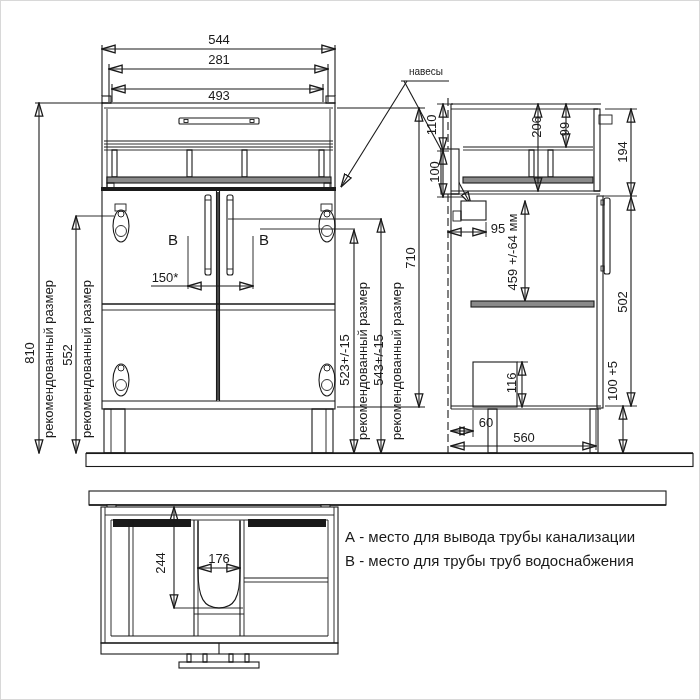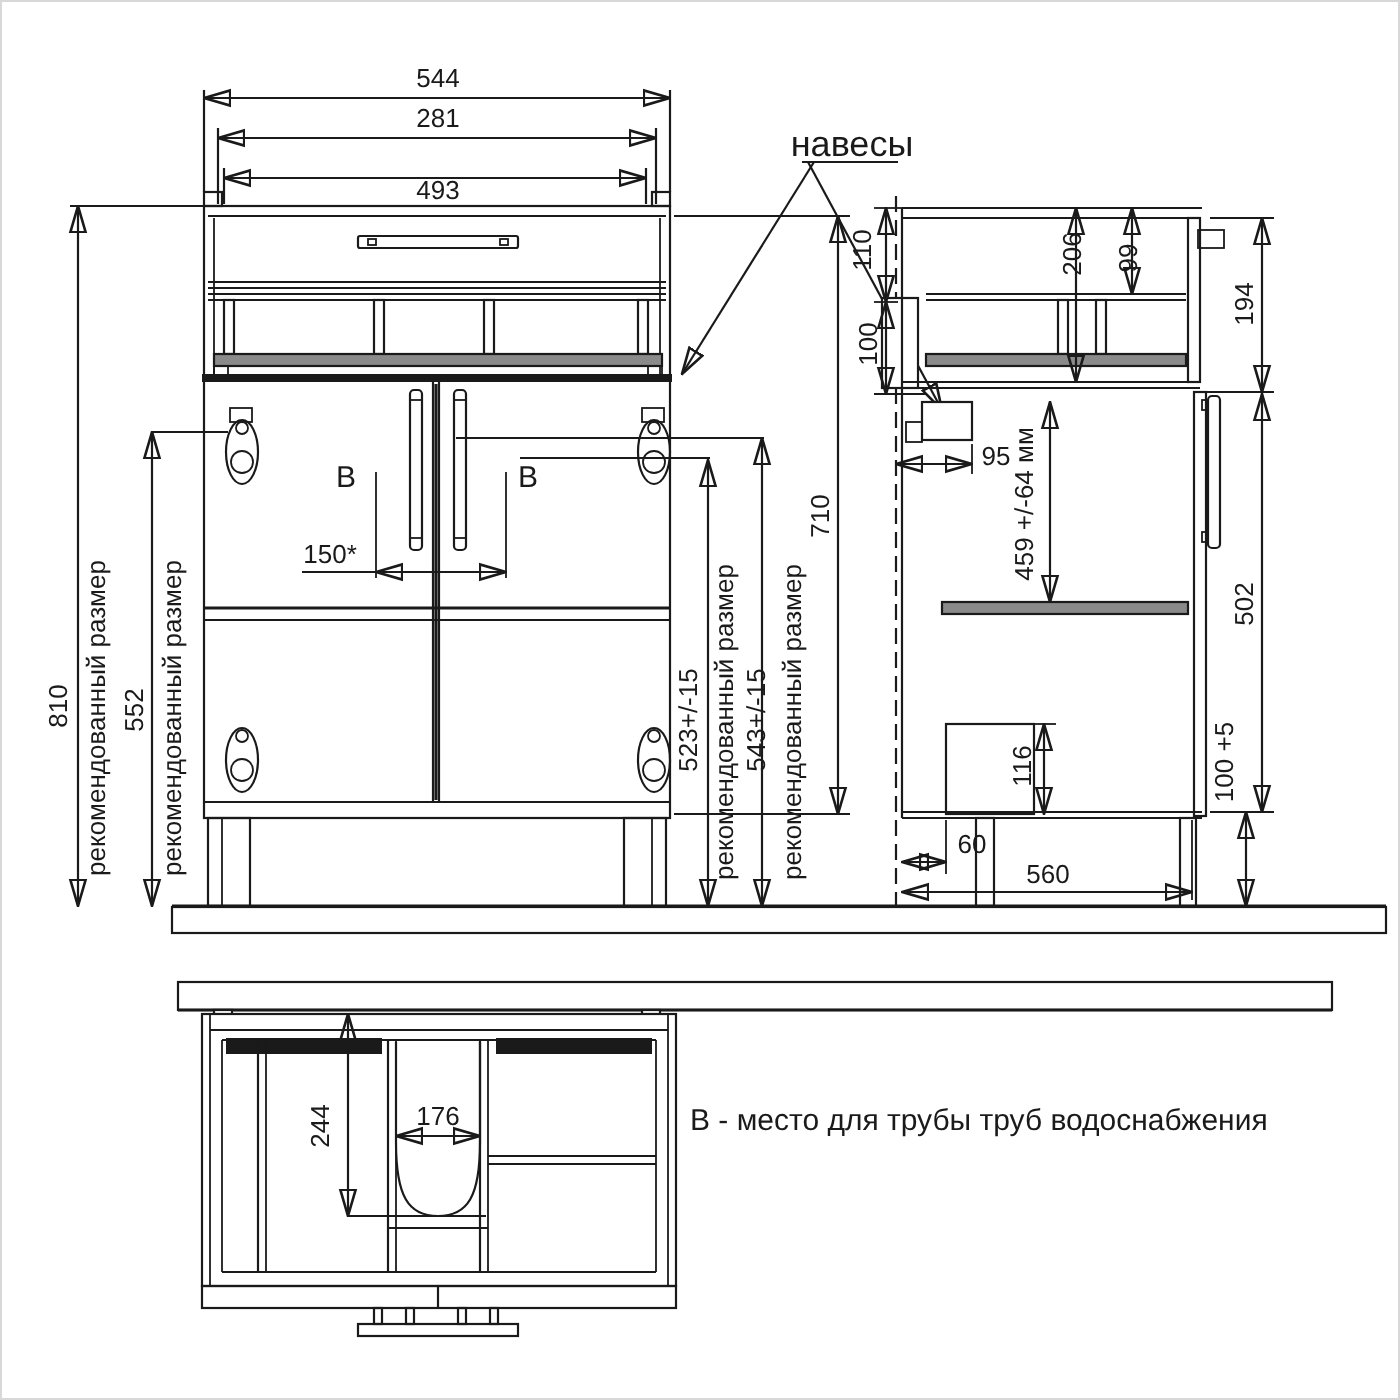--- a/index.html
+++ b/index.html
@@ -1,20 +1,20 @@
 <!DOCTYPE html>
 <html><head>
 <meta charset="utf-8">
 <style>
   html,body{margin:0;padding:0;background:#fff;}
   #canvas{position:relative;width:700px;height:700px;background:#fff;border:1px solid #d8d8d8;box-sizing:border-box;overflow:hidden;font-family:"Liberation Sans",sans-serif;}
   #drawing{position:absolute;left:0;top:0;}
   .lbl{position:absolute;font-size:13px;color:#1a1a1a;white-space:nowrap;transform:translate(-50%,-50%);line-height:1;}
   .rot{transform:translate(-50%,-50%) rotate(-90deg);}
-  .big{font-size:18px;}
+  .big{font-size:10px;}
   .b-lbl{font-size:15px;}
   .legend{position:absolute;font-size:15px;color:#1a1a1a;white-space:nowrap;line-height:1;}
   svg line,svg rect,svg path,svg ellipse,svg circle{stroke:#1a1a1a;stroke-width:1.1;fill:none;}
   .dim{marker-start:url(#ar);marker-end:url(#ar);}
   .dime{marker-end:url(#ar);}
   .thin{stroke-width:0.9;}
   .thick{stroke-width:1.6;}
   .fill-dark{fill:#1a1a1a;stroke:none;}
   .fill-gray{fill:#8a8a8a;stroke:#1a1a1a;}
   .fill-white{fill:#ffffff;}
@@ -270,15 +270,16 @@
 <div class="lbl rot" style="left:511px;top:251px">459 +/-64 мм</div>
 <div class="lbl rot" style="left:621px;top:301px">502</div>
 <div class="lbl rot" style="left:510px;top:382px">116</div>
 <div class="lbl rot" style="left:611px;top:380px">100 +5</div>
 <div class="lbl" style="left:485px;top:421px">60</div>
 <div class="lbl" style="left:523px;top:436px">560</div>
 
 <div class="lbl rot" style="left:159px;top:562px">244</div>
 <div class="lbl" style="left:218px;top:557px">176</div>
 
+<div class="legend" style="left:344px;top:528px">А - место для вывода трубы канализации</div>
 <div class="legend" style="left:344px;top:552px">В - место для трубы труб водоснабжения</div>
 
 </div>
 
 </body></html>

